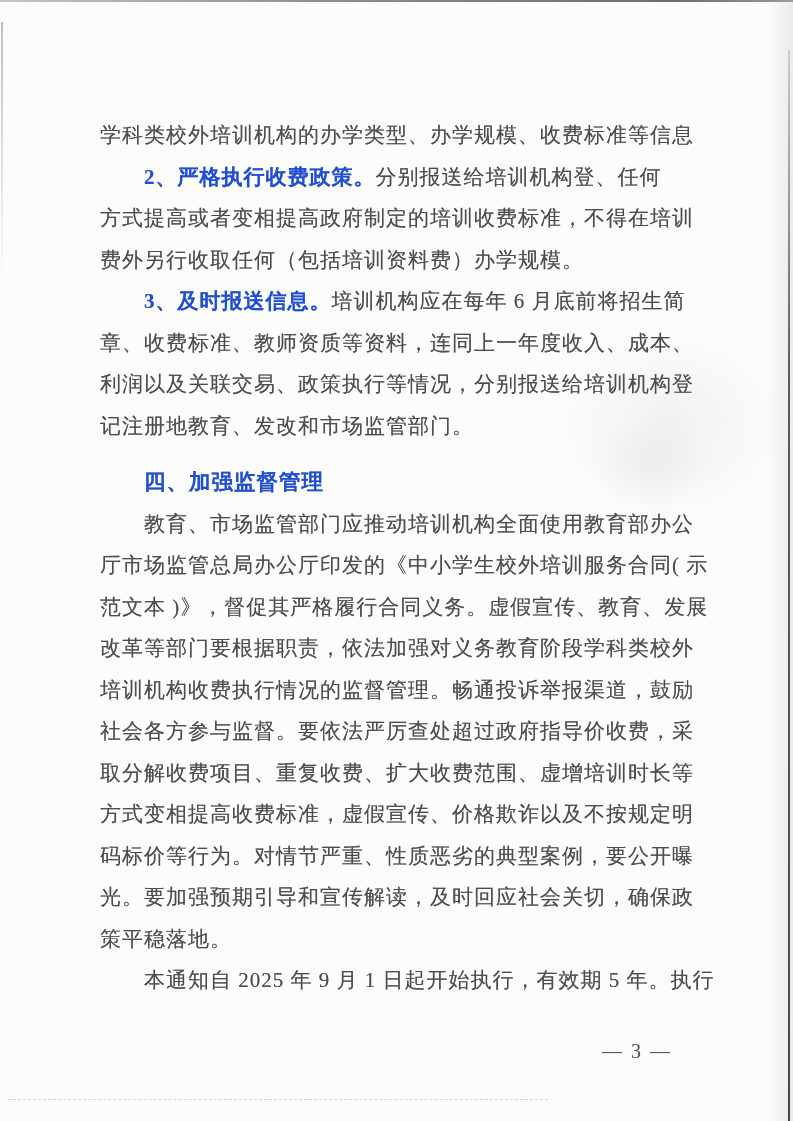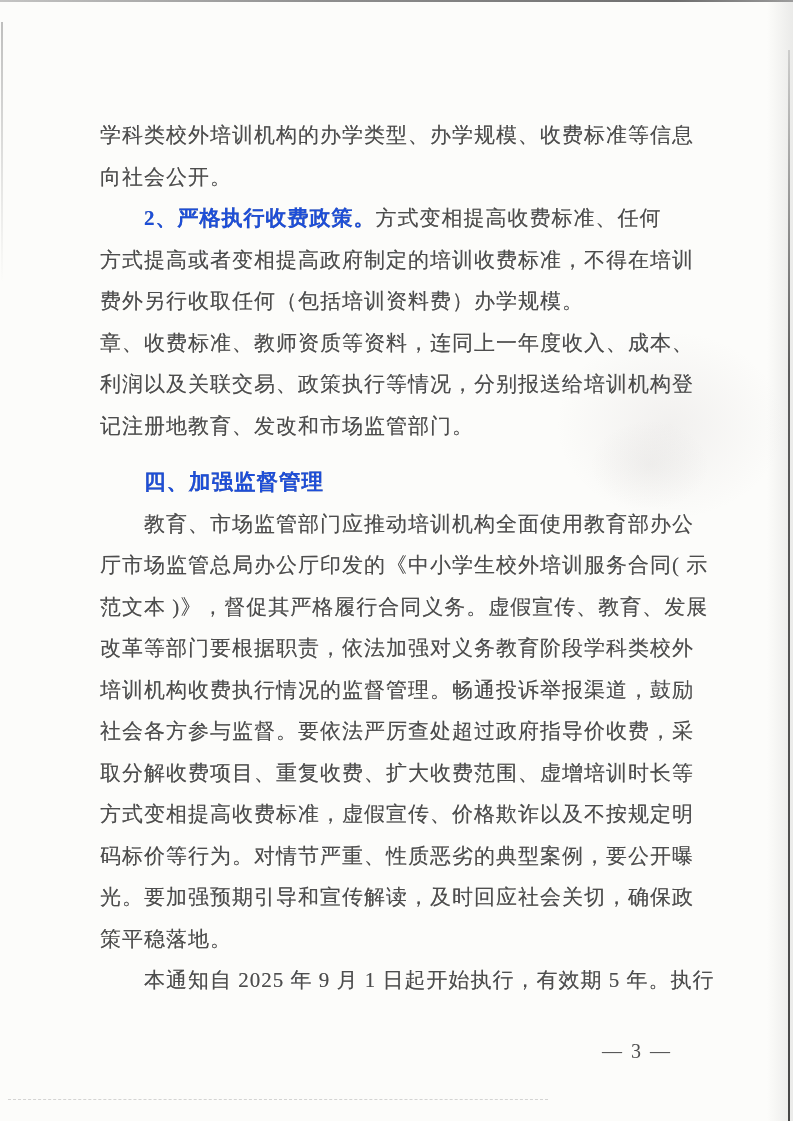--- a/index.html
+++ b/index.html
@@ -96,24 +96,24 @@
   <div class="edge-top"></div>
   <div class="edge-right-soft"></div>
   <div class="edge-right-line"></div>
   <div class="edge-left-line"></div>
   <div class="crease-bottom"></div>
   <div class="stamp-bleed"></div>
   <div class="smudge-2"></div>
 
   <div class="doc-text" id="doc-lines">
       <div class="line"><span class="r">学科类校外培训机构的办学类型、办学规模、收费标准等信息</span></div>
-      <div class="line"><span class="r">向社会公开。</span></div>
-      <div class="line indent"><span class="b">2、严格执行收费政策。</span><span class="r">方式变相提高收费标准、任何</span></div>
+      <div class="line indent"><span class="b">2、严格执行收费政策。</span><span class="r">分别报送给培训机构登、任何</span></div>
       <div class="line"><span class="r">方式提高或者变相提高政府制定的培训收费标准，不得在培训</span></div>
       <div class="line"><span class="r">费外另行收取任何（包括培训资料费）办学规模。</span></div>
+      <div class="line indent"><span class="b">3、及时报送信息。</span><span class="r">培训机构应在每年 6 月底前将招生简</span></div>
       <div class="line"><span class="r">章、收费标准、教师资质等资料，连同上一年度收入、成本、</span></div>
       <div class="line"><span class="r">利润以及关联交易、政策执行等情况，分别报送给培训机构登</span></div>
       <div class="line"><span class="r">记注册地教育、发改和市场监管部门。</span></div>
       <div class="line indent heading"><span class="b">四、加强监督管理</span></div>
       <div class="line indent"><span class="r">教育、市场监管部门应推动培训机构全面使用教育部办公</span></div>
       <div class="line"><span class="r">厅市场监管总局办公厅印发的《中小学生校外培训服务合同( 示</span></div>
       <div class="line"><span class="r">范文本 )》，督促其严格履行合同义务。虚假宣传、教育、发展</span></div>
       <div class="line"><span class="r">改革等部门要根据职责，依法加强对义务教育阶段学科类校外</span></div>
       <div class="line"><span class="r">培训机构收费执行情况的监督管理。畅通投诉举报渠道，鼓励</span></div>
       <div class="line"><span class="r">社会各方参与监督。要依法严厉查处超过政府指导价收费，采</span></div>

